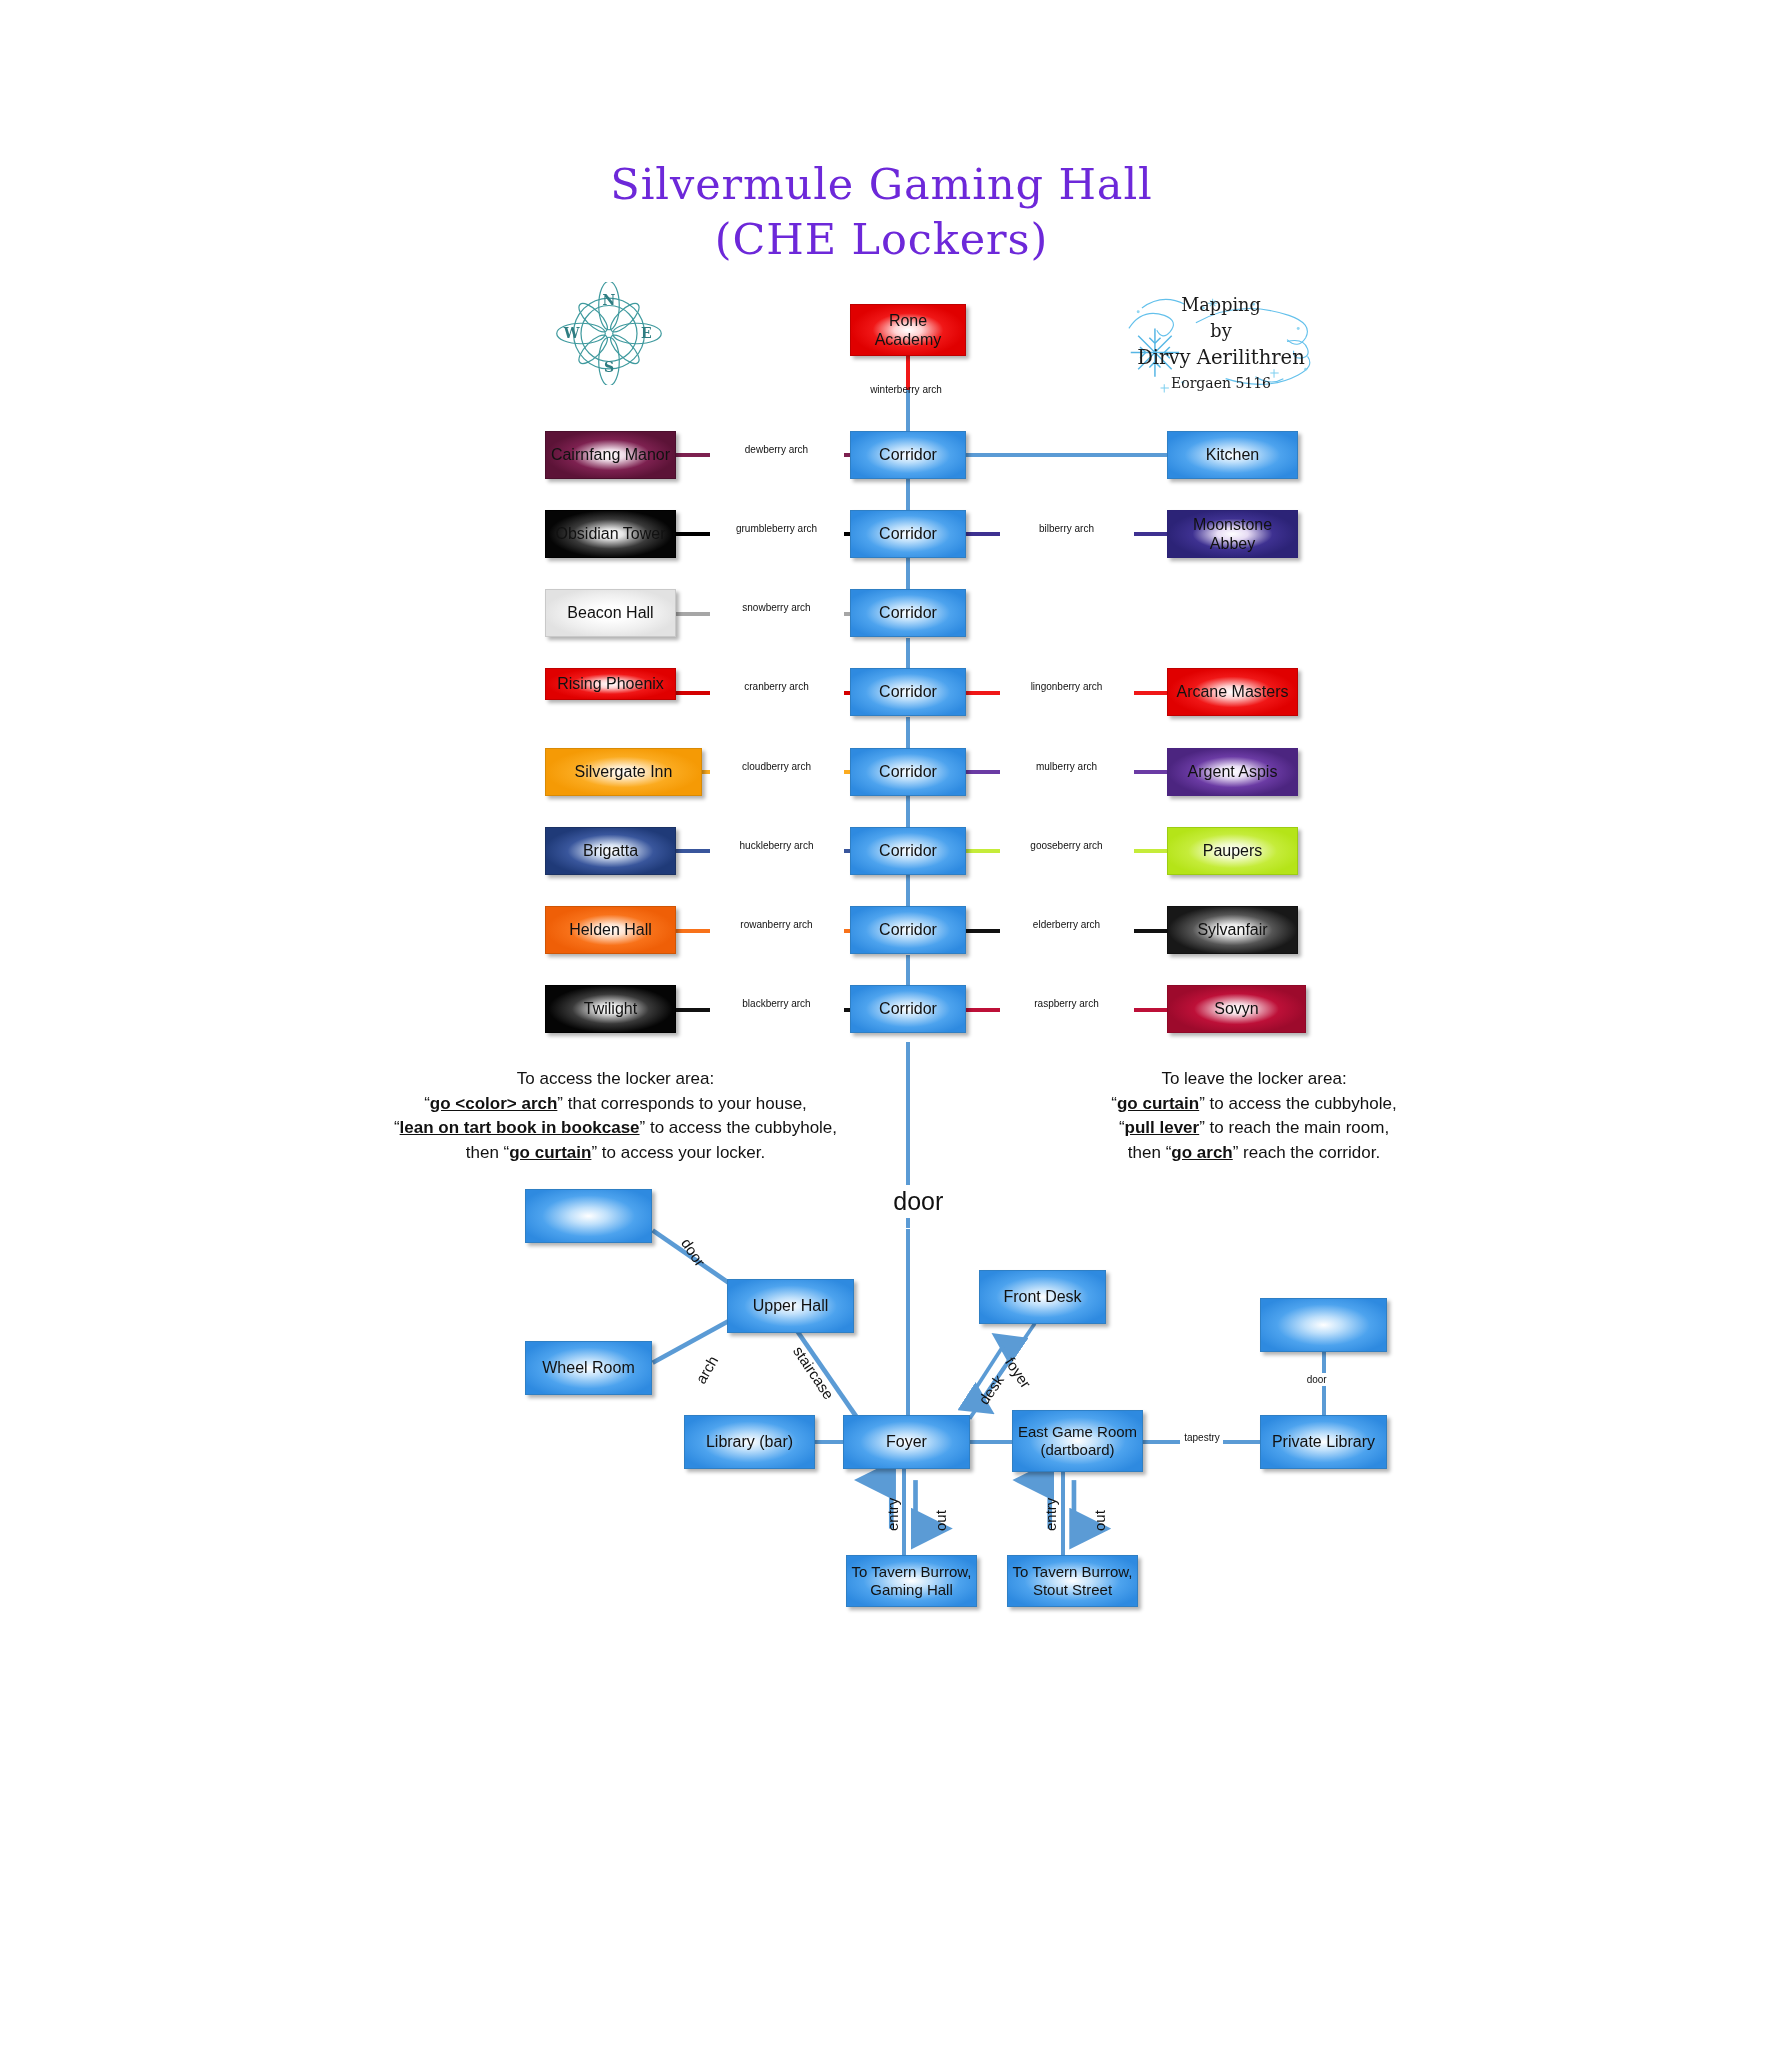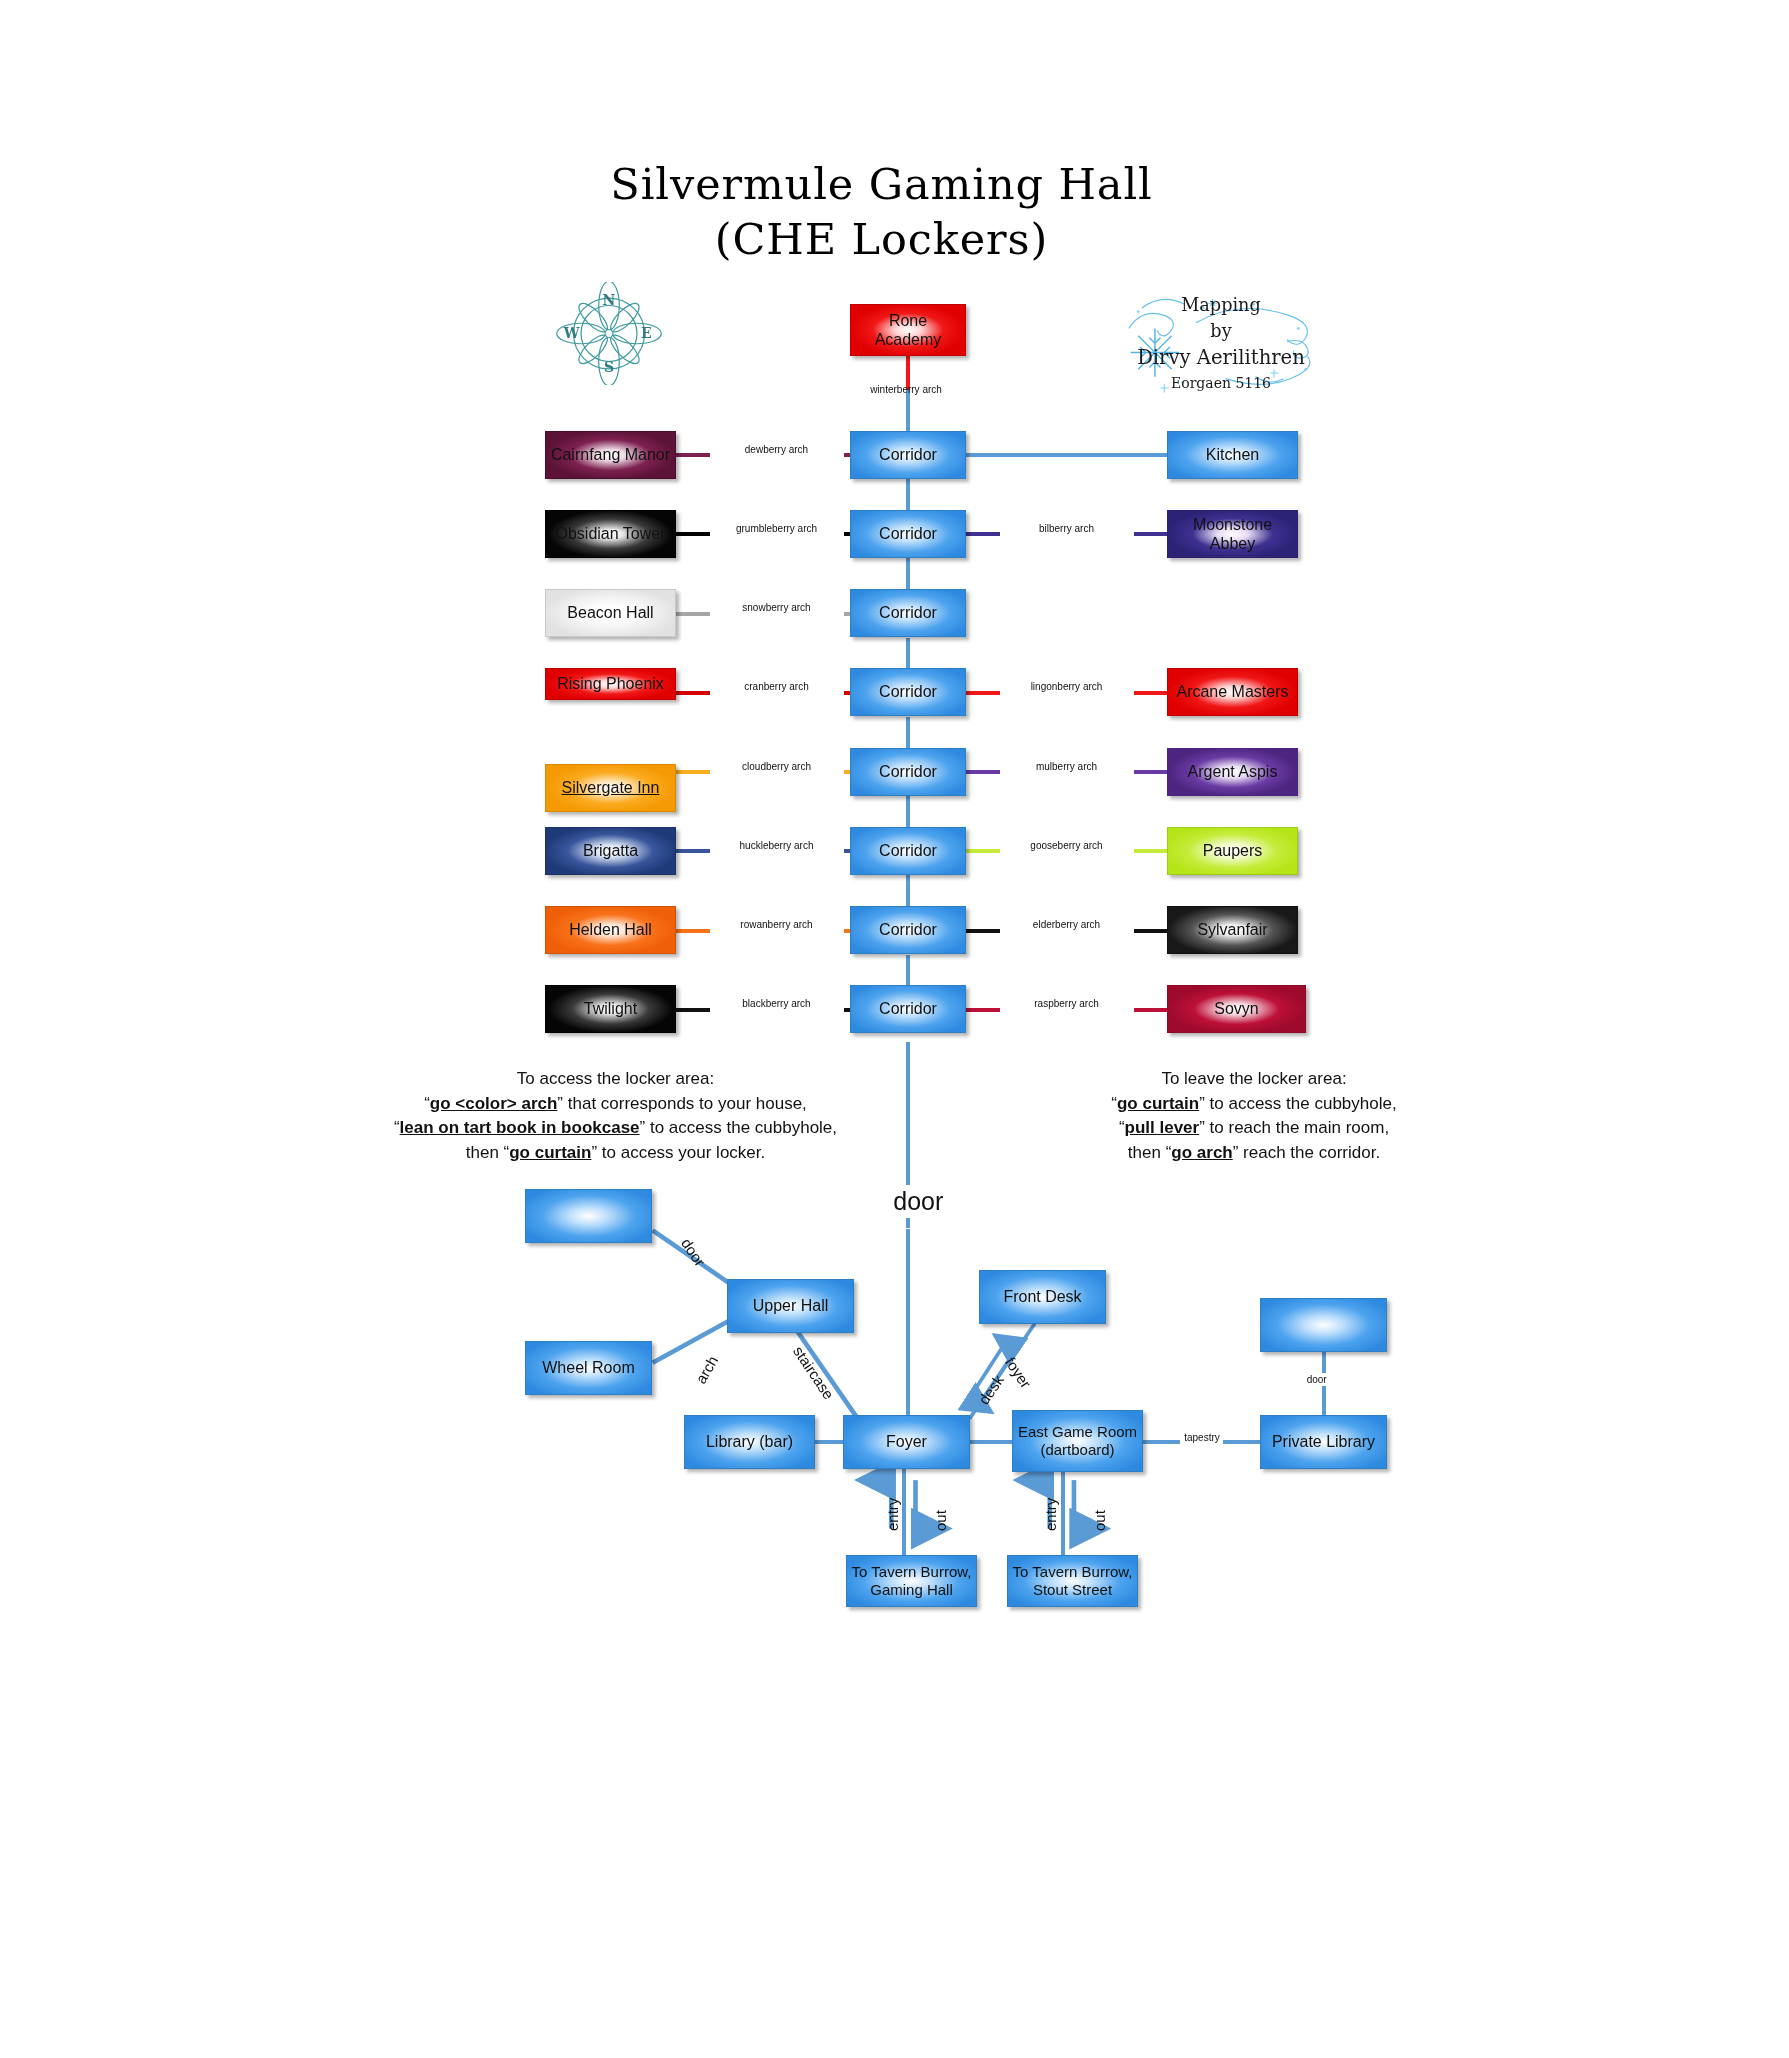--- a/index.html
+++ b/index.html
@@ -23,21 +23,21 @@
   .title-block {
     position: absolute;
     left: 0;
     top: 157px;
     width: 1763px;
     text-align: center;
     font-family: "DejaVu Serif", serif;
     font-size: 43px;
     line-height: 1.28;
     letter-spacing: 0.9px;
-    color: #000000;
+    color: #6d28d9;
   }
   .title-line2 { display: block; }
 
   
   .compass {
     position: absolute;
     left: 539px;
     top: 282px;
     width: 140px;
     height: 103px;
@@ -361,21 +361,21 @@
       <div class="node g-red" style="left:1167px; top:668px; width:131px; height:48px;">
                   <span>Arcane Masters</span>
                </div>
       <div class="line h" style="left:966px; top:691px; width:34px; background:#f01717;"></div>
       <div class="edge-label c" style="left:1001px; top:681px; width:131px;">lingonberry arch</div>
       <div class="line h" style="left:1134px; top:691px; width:34px; background:#f01717;"></div>
       <div class="line v" style="left:906px; top:796px; height:31px; background:#5b9bd5;"></div>
       <div class="node g-blue" style="left:850px; top:748px; width:116px; height:48px;">
                 <span>Corridor</span>
              </div>
-      <div class="node g-amber" style="left:545px; top:764px; width:131px; height:48px;text-decoration:underline;">
+      <div class="node g-amber" style="left:545px; top:748px; width:157px; height:48px;">
                   <span>Silvergate Inn</span>
                </div>
       <div class="line h" style="left:676px; top:770px; width:34px; background:#fbab20;"></div>
       <div class="edge-label c" style="left:711px; top:761px; width:131px;">cloudberry arch</div>
       <div class="line h" style="left:844px; top:770px; width:6.5px; background:#fbab20;"></div>
       <div class="node g-purple" style="left:1167px; top:748px; width:131px; height:48px;">
                   <span>Argent Aspis</span>
                </div>
       <div class="line h" style="left:966px; top:770px; width:34px; background:#6b3ba4;"></div>
       <div class="edge-label c" style="left:1001px; top:761px; width:131px;">mulberry arch</div>

